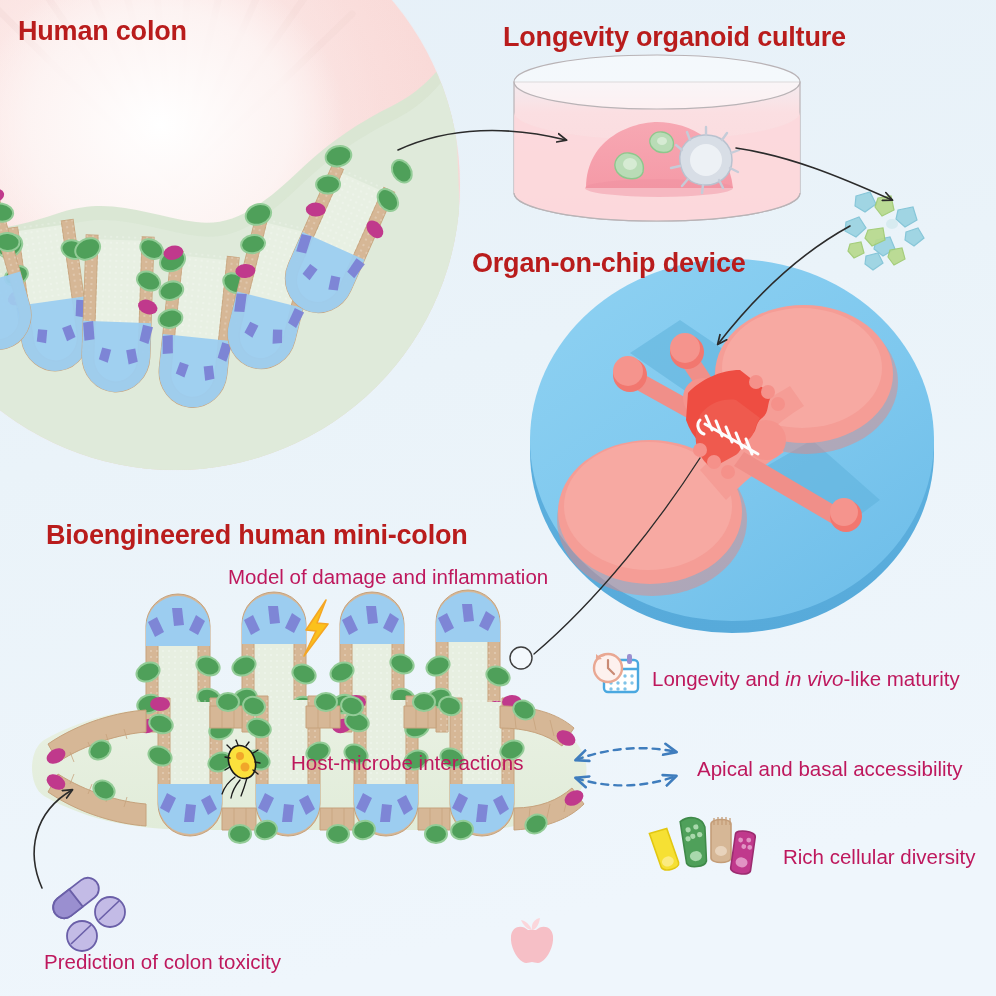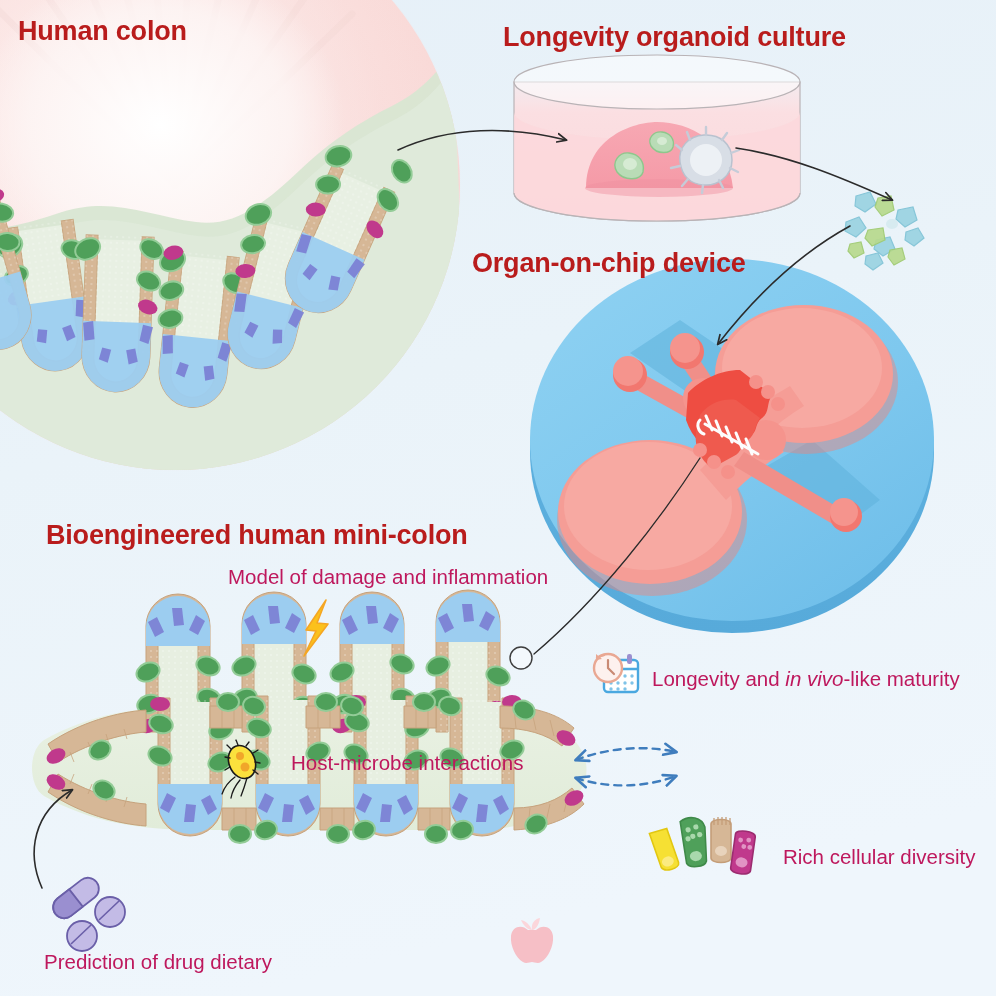--- a/index.html
+++ b/index.html
@@ -773,23 +773,24 @@
   <div class="label-bold" style="left:503px;top:22px;">Longevity organoid culture</div>
 
   <div class="label-bold" style="left:472px;top:240px;margin-top:8px;">Organ-on-chip device</div>
 
   <div class="label-bold" style="left:46px;top:520px;">Bioengineered human mini-colon</div>
 
   <div class="label-plain" style="left:228px;top:565px;">Model of damage and inflammation</div>
 
   <div class="label-plain" style="left:267px;top:751px;margin-left:24px;">Host-microbe interactions</div>
 
-  <div class="label-plain" style="left:44px;top:950px;">Prediction of drug dietary</div>
+  <div class="label-plain" style="left:44px;top:950px;">Prediction of colon toxicity</div>
 
   <div class="label-plain" style="left:652px;top:667px;">
     <span>Longevity and </span><em>in vivo</em><span>-like maturity</span>
   </div>
 
+  <div class="label-plain" style="left:697px;top:757px;">Apical and basal accessibility</div>
 
   <div class="label-plain" style="left:783px;top:845px;">Rich cellular diversity</div>
 
 
 </div>
 
 </body></html>

